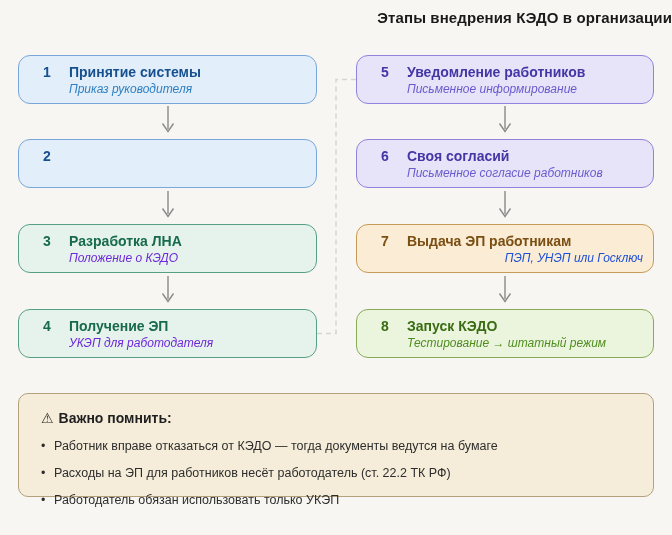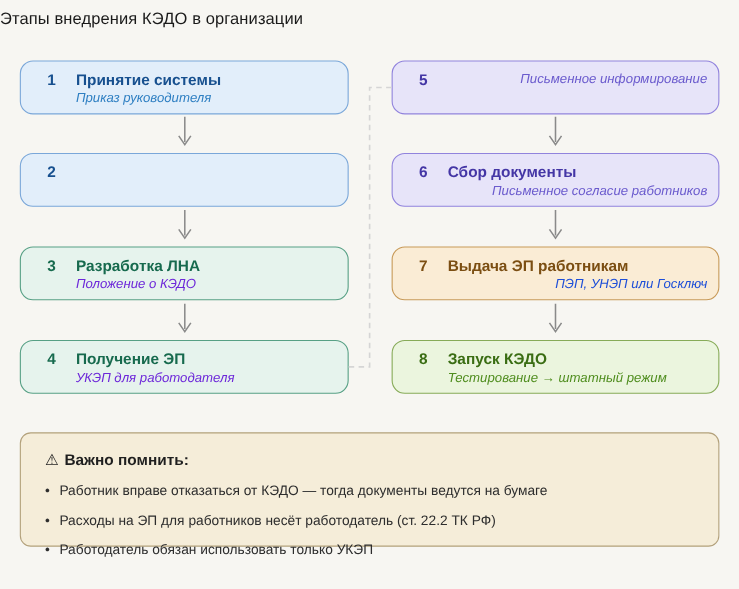--- a/index.html
+++ b/index.html
@@ -9,23 +9,23 @@
     width: 672px;
     height: 535px;
     background: #f7f6f2;
     font-family: "Liberation Sans", sans-serif;
     overflow: hidden;
   }
   .page-title {
     position: absolute;
     top: 9px; left: 0;
     width: 100%;
-    text-align: left;
+    text-align: right;
     font-size: 15px;
-    font-weight: normal;
+    font-weight: bold;
     color: #1a1a1a;
     letter-spacing: 0.1px;
   }
   .step {
     position: absolute;
     width: 299px;
     height: 49px;
     border-radius: 12px;
     border: 1.5px solid;
     display: flex;
@@ -49,21 +49,21 @@
   .theme-blue   { background: #e2eefa; border-color: #7aa7d9; }
   .theme-blue   .num, .theme-blue .step-title { color: #17508f; }
   .theme-blue   .step-sub { color: #2e7fc2; }
 
   .theme-teal   { background: #e6f3ed; border-color: #57a085; }
   .theme-teal   .num, .theme-teal .step-title { color: #176a4e; }
   .theme-teal   .step-sub { color: #6d28d9; }
 
   .theme-purple { background: #e7e4f9; border-color: #9183dd; }
   .theme-purple .num, .theme-purple .step-title { color: #4436a5; }
-  .theme-purple .step-sub { color: #6a5acd; text-align: right; }
+  .theme-purple .step-sub { color: #6a5acd; }
 
   .theme-orange { background: #faecd5; border-color: #c89a58; }
   .theme-orange .num, .theme-orange .step-title { color: #7b4e12; }
   .theme-orange .step-sub { color: #1d4ed8; text-align: right; }
 
   .theme-green  { background: #ebf5de; border-color: #87ab58; }
   .theme-green  .num, .theme-green .step-title { color: #3a6d13; }
   .theme-green  .step-sub { color: #4f8d1e; }
 
   .down-arrow { position: absolute; width: 16px; height: 28px; }
@@ -125,28 +125,29 @@
     <div class="num">4</div>
     <div class="texts">
       <div class="step-title">Получение ЭП</div>
       <div class="step-sub">УКЭП для работодателя</div>
     </div>
   </div>
 
   <div class="step theme-purple" style="left:356px; top:55px; width:298px;">
     <div class="num">5</div>
     <div class="texts">
+      <div class="step-title">Уведомление работников</div>
       <div class="step-sub">Письменное информирование</div>
     </div>
   </div>
 
   <div class="step theme-purple" style="left:356px; top:139px; width:298px;">
     <div class="num">6</div>
     <div class="texts">
-      <div class="step-title">Сбор документы</div>
+      <div class="step-title">Своя согласий</div>
       <div class="step-sub">Письменное согласие работников</div>
     </div>
   </div>
 
   <div class="step theme-orange" style="left:356px; top:224px; width:298px;">
     <div class="num">7</div>
     <div class="texts">
       <div class="step-title">Выдача ЭП работникам</div>
       <div class="step-sub">ПЭП, УНЭП или Госключ</div>
     </div>

